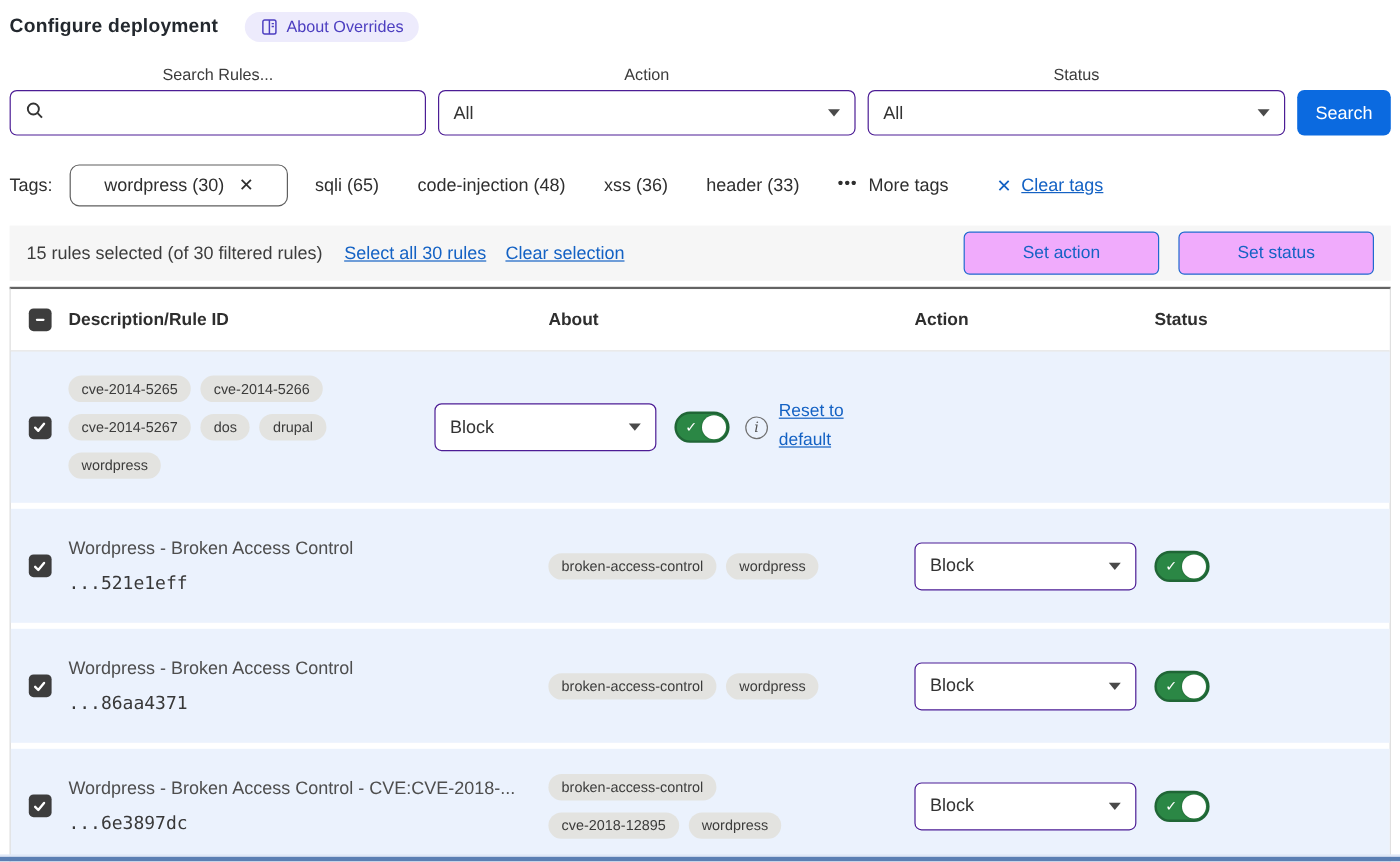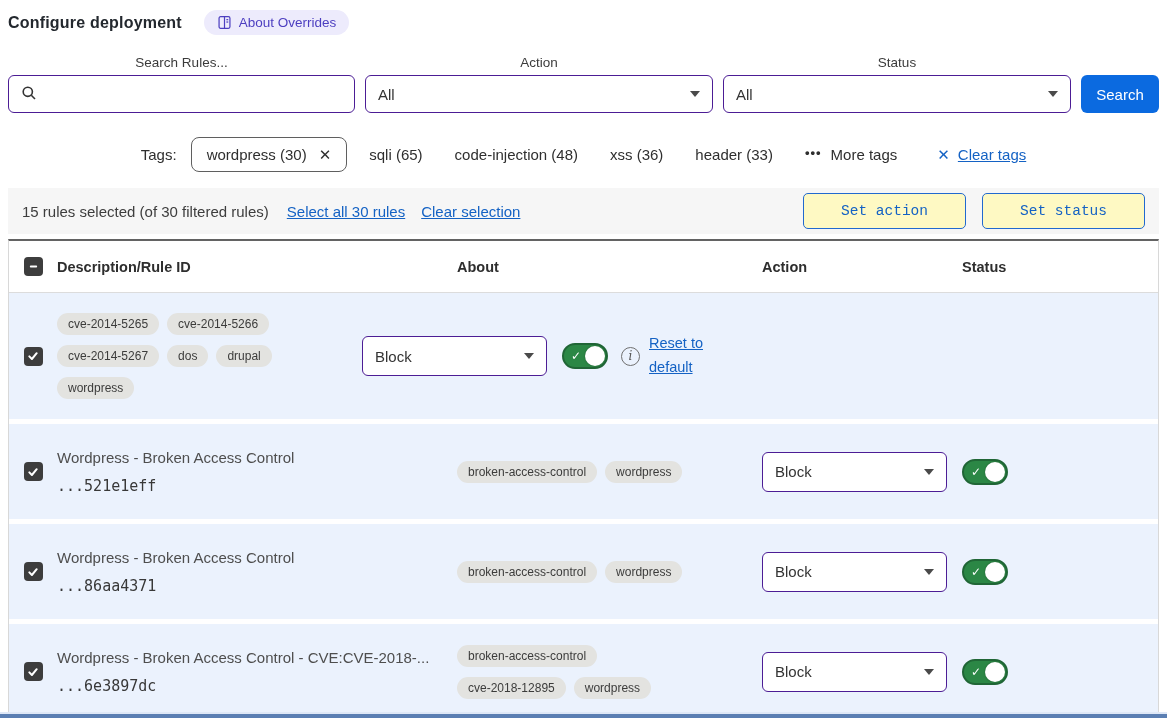--- a/index.html
+++ b/index.html
@@ -38,46 +38,46 @@
   }
   .select{justify-content:space-between;cursor:pointer;}
   .select-action,.select-status{width:348px;}
   .caret{width:0;height:0;border-left:5px solid transparent;border-right:5px solid transparent;border-top:6px solid #4a4a4a;}
   .search-btn{
     width:82px;height:38px;border:none;border-radius:6px;background:var(--accent-blue);
     color:#fff;font-size:15px;cursor:pointer;font-family:"Liberation Sans",sans-serif;
   }
 
   
-  .tags-bar{display:flex;align-items:center;margin-bottom:16px;font-size:15px;color:#2f2f2f;justify-content:center;}
+  .tags-bar{display:flex;align-items:center;margin-bottom:16px;font-size:15px;color:#2f2f2f;}
   .tags-label{margin-right:14px;}
   .selected-chip{
     display:inline-flex;align-items:center;gap:12px;border:1px solid #5f5f5f;border-radius:8px;
-    padding:8px 15px;font-size:15px;cursor:pointer;margin-right:22px;
+    padding:8px 28px;font-size:15px;cursor:pointer;margin-right:22px;
   }
   .chip-x{font-size:15px;color:#2f2f2f;line-height:1;}
   .tag-option{margin-right:32px;cursor:pointer;}
   .more-tags{display:inline-flex;align-items:center;gap:9px;cursor:pointer;margin-right:40px;}
   .dots{letter-spacing:1px;font-weight:700;font-size:13px;position:relative;top:-2px;}
   .clear-tags{display:inline-flex;align-items:center;gap:8px;color:var(--link-blue);cursor:pointer;}
   .clear-tags .x{font-size:15px;}
   .clear-tags .txt{text-decoration:underline;}
 
   
   .selection-bar{
     background:#f6f6f6;height:46px;display:flex;align-items:center;
     padding:0 14px;font-size:15px;color:#3d3d3d;margin-bottom:5px;
   }
   .selection-bar a{color:var(--link-blue);text-decoration:underline;cursor:pointer;}
   .sel-summary{margin-right:18px;}
   .sel-link{margin-right:16px;}
   .sel-spacer{flex:1;}
   .outline-btn{
-    width:163px;height:36px;background:#fef9c3;border:1px solid #2169cf;border-radius:5px;
-    color:var(--link-blue);font-size:14.5px;cursor:pointer;font-family:Liberation Mono, monospace;
+    width:163px;height:36px;background:#f0abfc;border:1px solid #2169cf;border-radius:5px;
+    color:var(--link-blue);font-size:14.5px;cursor:pointer;font-family:Liberation Sans, sans-serif;
   }
   .outline-btn + .outline-btn{margin-left:16px;}
 
   
   .rules-table{border:1px solid #d8d8d8;border-top:2px solid #636363;background:#fff;}
   .thead{display:flex;align-items:center;height:52px;border-bottom:1px solid #dcdcdc;background:#fff;}
   .th{font-size:14.5px;font-weight:700;color:#2e2e2e;}
   .col-check{width:48px;display:flex;justify-content:center;flex-shrink:0;}
   .col-desc{width:400px;flex-shrink:0;padding-right:14px;}
   .col-tags{width:305px;flex-shrink:0;}

